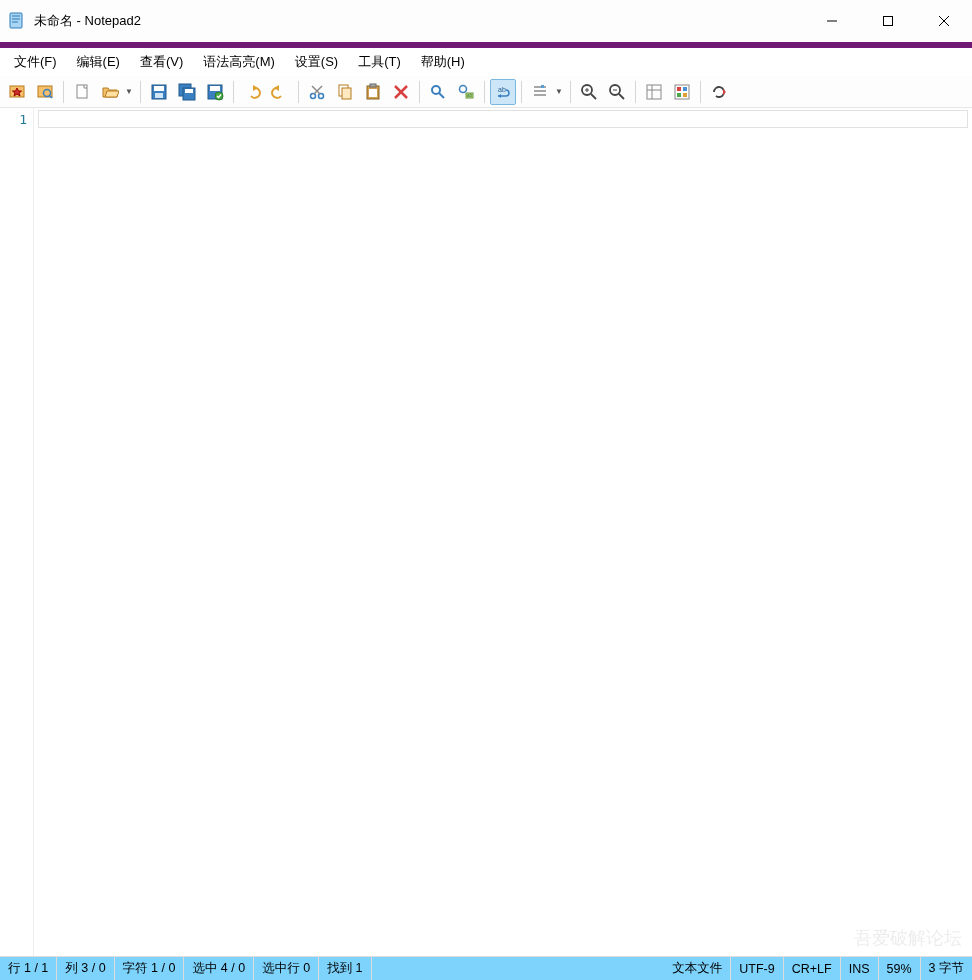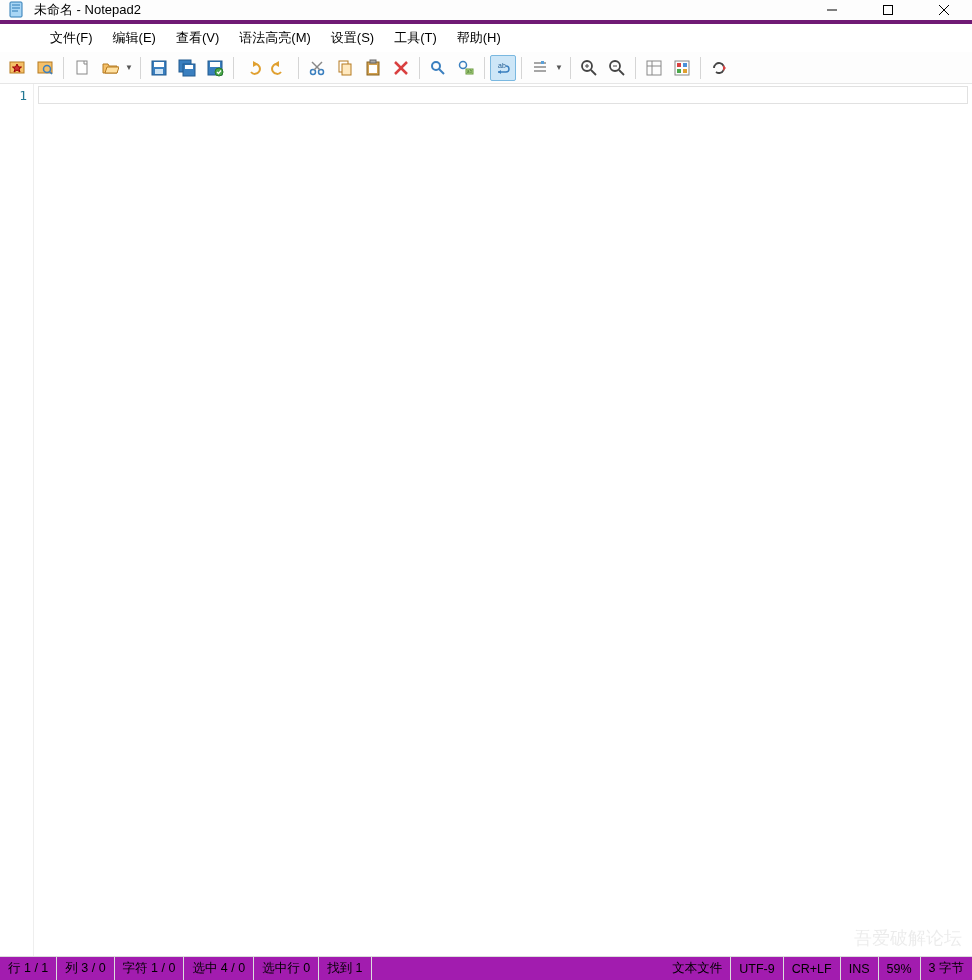--- a/index.html
+++ b/index.html
@@ -1,39 +1,39 @@
 <!DOCTYPE html>
 <html><head>
 <meta charset="utf-8">
 <style>
   * { box-sizing: border-box; margin: 0; padding: 0; }
   body { font-family: "Microsoft YaHei", "Segoe UI", sans-serif; font-size: 13px; background: #fff; color: #000; width: 972px; height: 980px; display: flex; flex-direction: column; overflow: hidden; }
 
-  .titlebar { height: 24px; display: flex; align-items: center; background: #fdfdfd; border-bottom: 4px solid #701a75; }
+  .titlebar { height: 48px; display: flex; align-items: center; background: #fdfdfd; border-bottom: 6px solid #701a75; }
   .titlebar-icon { width: 22px; height: 22px; margin: 0 6px; display: flex; align-items: center; justify-content: center; }
   .title-text { flex: 0 0 auto; color: #000; font-size: 13px; }
   .title-spacer { flex: 1; }
   .winctl { height: 32px; display: flex; }
   .winbtn { width: 56px; display: flex; align-items: center; justify-content: center; color: #000; }
 
-  .menubar { height: 28px; display: flex; align-items: center; padding: 0 6px; gap: 4px; background: #fff; margin-left: 36px; }
+  .menubar { height: 28px; display: flex; align-items: center; padding: 0 6px; gap: 4px; background: #fff; }
   .menuitem { padding: 4px 8px; font-size: 13px; color: #000; }
 
   .toolbar { height: 32px; display: flex; align-items: center; padding: 2px 4px; background: #fdfdfd; border-bottom: 1px solid #e6e6e6; gap: 2px; }
   .tbbtn { width: 26px; height: 26px; display: flex; align-items: center; justify-content: center; border: 1px solid transparent; border-radius: 2px; }
   .tbbtn.active { background: #cde6f7; border-color: #7ab8e0; }
   .tbsep { width: 1px; height: 22px; background: #d5d5d5; margin: 0 3px; }
   .tbdrop { width: 10px; font-size: 8px; color: #555; }
 
   .editor { flex: 1; display: flex; background: #fff; overflow: hidden; }
   .gutter { width: 34px; background: #fff; text-align: right; padding: 4px 6px 0 0; color: #237893; font-family: Consolas, monospace; font-size: 13px; border-right: 1px solid #eee; }
   .editbox { flex: 1; padding: 2px 4px; }
   .editline { border: 1px solid #e1e1e1; height: 18px; background: #fff; }
 
-  .statusbar { height: 24px; display: flex; align-items: center; background: #a21caf; border-top: 1px solid #dcdcdc; font-size: 12.5px; color: #000; }
+  .statusbar { height: 24px; display: flex; align-items: center; background: #7dd3fc; border-top: 1px solid #dcdcdc; font-size: 12.5px; color: #000; }
   .stat { padding: 0 8px; border-right: 1px solid #dcdcdc; height: 100%; display: flex; align-items: center; white-space: nowrap; }
   .stat:last-child { border-right: none; }
   .stat-spacer { flex: 1; border-right: 1px solid #dcdcdc; }
   .watermark { position: absolute; right: 10px; bottom: 30px; color: rgba(0,0,0,0.08); font-size: 18px; pointer-events: none; }
 
   svg { display: block; }
 </style>
 </head>
 <body>
 

